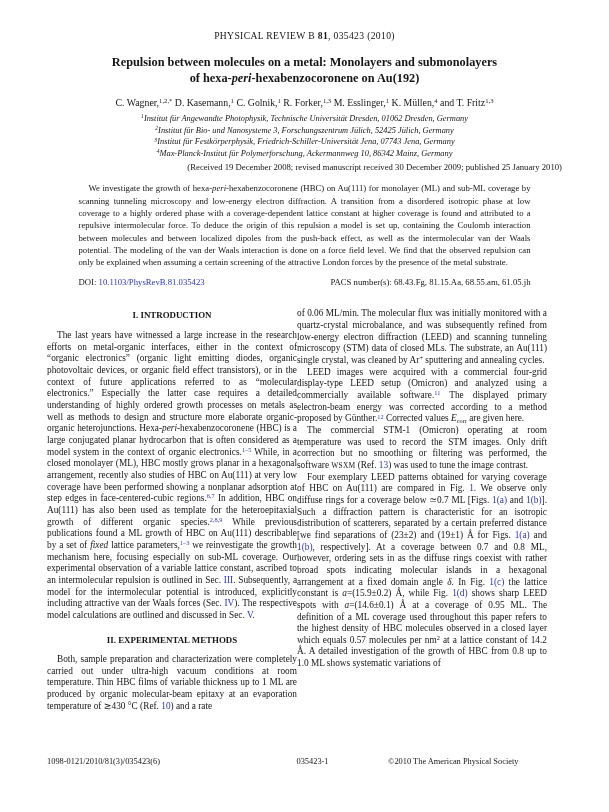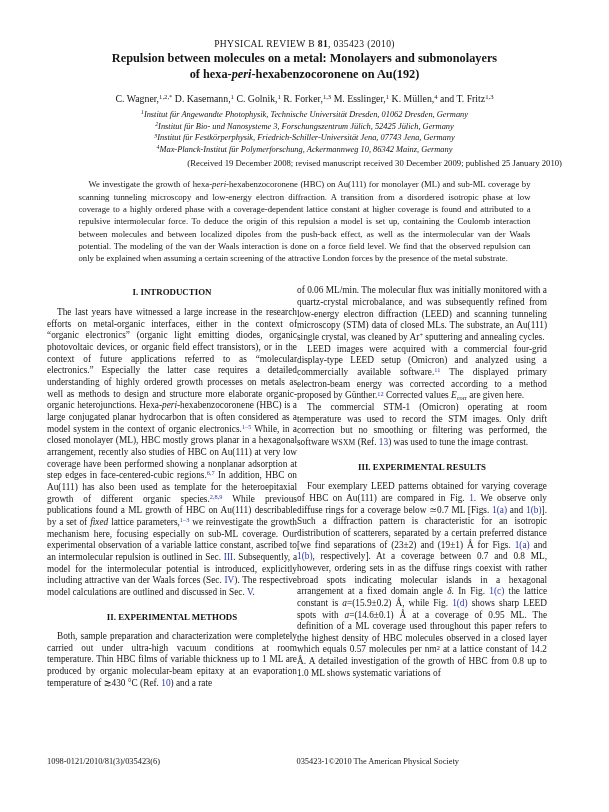--- a/index.html
+++ b/index.html
@@ -2,28 +2,28 @@
 <html lang="en" style="--link: #2b35ae; --text: #151515;"><head>
 <meta charset="utf-8">
 <style>
   html, body { margin: 0; padding: 0; background: #ffffff; }
   .page {
     position: relative;
     width: 609px; height: 812px;
     margin: 0 auto;
     background: #fff;
     box-sizing: border-box;
-    padding: 38px 47px 0;
+    padding: 30px 47px 0;
     overflow: hidden;
     color: var(--text, #151515);
     font-family: "Liberation Serif", "DejaVu Serif", serif;
     -webkit-hyphens: auto; hyphens: auto;
   }
   .journal-header { text-align: center; font-size: 9.6px; letter-spacing: 0.35px; }
-  .title { text-align: center; font-size: 12.3px; font-weight: bold; margin: 2px 0 0; line-height: 15.5px; }
+  .title { text-align: center; font-size: 12.3px; font-weight: bold; margin: 14px 0 0; line-height: 15.5px; }
   .authors { text-align: center; font-size: 9.8px; margin-top: 11px; }
   .affiliations { text-align: center; font-size: 8.4px; margin-top: 5px; line-height: 11.6px; font-style: italic; }
   .received { text-align: right; font-size: 8.7px; margin-top: 3px; }
   .abstract {
     width: 452px; margin: 10px auto 0;
     font-size: 8.7px; line-height: 12.3px;
     text-align: justify; text-indent: 10px;
   }
   .doi-line {
     width: 452px; margin: 9px auto 0;
@@ -45,21 +45,21 @@
   .s-i { font-style: italic; }
   .s-sup { font-size: 68%; position: relative; top: -0.45em; line-height: 0; }
   .s-sub { font-size: 68%; position: relative; top: 0.28em; line-height: 0; }
   .s-sc { font-size: 81%; letter-spacing: 0.02em; }
   .footer {
     position: absolute; left: 47px; right: 31px; top: 757px;
     display: grid; grid-template-columns: 1fr auto 1fr;
     font-size: 8.4px;
   }
   .footer .c { text-align: left; font-family: Liberation Serif, serif; }
-  .footer .r { text-align: left; }
+  .footer .r { text-align: center; }
 </style>
 </head>
 <body>
 
 <div class="page">
 
   <div class="journal-header"><span>PHYSICAL REVIEW B </span><span class="s-b">81</span><span>, 035423 (2010)</span></div>
 
   <h1 class="title"><span>Repulsion between molecules on a metal: Monolayers and submonolayers</span><br><span><span>of hexa-</span><span class="s-i">peri</span><span>-hexabenzocoronene on Au(192)</span></span></h1>
 
@@ -69,33 +69,36 @@
     <div><span class="s-sup">1</span><span>Institut für Angewandte Photophysik, Technische Universität Dresden, 01062 Dresden, Germany</span></div>
     <div><span class="s-sup">2</span><span>Institut für Bio- und Nanosysteme 3, Forschungszentrum Jülich, 52425 Jülich, Germany</span></div>
     <div><span class="s-sup">3</span><span>Institut für Festkörperphysik, Friedrich-Schiller-Universität Jena, 07743 Jena, Germany</span></div>
     <div><span class="s-sup">4</span><span>Max-Planck-Institut für Polymerforschung, Ackermannweg 10, 86342 Mainz, Germany</span></div>
   </div>
 
   <div class="received">(Received 19 December 2008; revised manuscript received 30 December 2009; published 25 January 2010)</div>
 
   <div class="abstract"><span>We investigate the growth of hexa-</span><span class="s-i">peri</span><span>-hexabenzocoronene (HBC) on Au(111) for monolayer (ML) and sub-ML coverage by scanning tunneling microscopy and low-energy electron diffraction. A transition from a disordered isotropic phase at low coverage to a highly ordered phase with a coverage-dependent lattice constant at higher coverage is found and attributed to a repulsive intermolecular force. To deduce the origin of this repulsion a model is set up, containing the Coulomb interaction between molecules and between localized dipoles from the push-back effect, as well as the intermolecular van der Waals potential. The modeling of the van der Waals interaction is done on a force field level. We find that the observed repulsion can only be explained when assuming a certain screening of the attractive London forces by the presence of the metal substrate.</span></div>
 
+  <div class="doi-line">
+    <span><span>DOI: </span><a class="link">10.1103/PhysRevB.81.035423</a></span>
+    <span>PACS number(s): 68.43.Fg, 81.15.Aa, 68.55.am, 61.05.jh</span>
+  </div>
 
   <div class="columns">
     <div class="col">
       <div class="sec-heading first">I. INTRODUCTION</div>
       <p class="para"><span>The last years have witnessed a large increase in the research efforts on metal-organic interfaces, either in the context of “organic electronics” (organic light emitting diodes, organic photovoltaic devices, or organic field effect transistors), or in the context of future applications referred to as “molecular electronics.” Especially the latter case requires a detailed understanding of highly ordered growth processes on metals as well as methods to design and structure more elaborate organic-organic heterojunctions. Hexa-</span><span class="s-i">peri</span><span>-hexabenzocoronene (HBC) is a large conjugated planar hydrocarbon that is often considered as a model system in the context of organic electronics.</span><span class="s-sup s-link">1–5</span><span> While, in a closed monolayer (ML), HBC mostly grows planar in a hexagonal arrangement, recently also studies of HBC on Au(111) at very low coverage have been performed showing a nonplanar adsorption at step edges in face-centered-cubic regions.</span><span class="s-sup s-link">6,7</span><span> In addition, HBC on Au(111) has also been used as template for the heteroepitaxial growth of different organic species.</span><span class="s-sup s-link">2,8,9</span><span> While previous publications found a ML growth of HBC on Au(111) describable by a set of </span><span class="s-i">fixed</span><span> lattice parameters,</span><span class="s-sup s-link">1–3</span><span> we reinvestigate the growth mechanism here, focusing especially on sub-ML coverage. Our experimental observation of a variable lattice constant, ascribed to an intermolecular repulsion is outlined in Sec. </span><span class="s-link">III</span><span>. Subsequently, a model for the intermolecular potential is introduced, explicitly including attractive van der Waals forces (Sec. </span><span class="s-link">IV</span><span>). The respective model calculations are outlined and discussed in Sec. </span><span class="s-link">V</span><span>.</span></p>
       <div class="sec-heading">II. EXPERIMENTAL METHODS</div>
       <p class="para"><span>Both, sample preparation and characterization were completely carried out under ultra-high vacuum conditions at room temperature. Thin HBC films of variable thickness up to 1 ML are produced by organic molecular-beam epitaxy at an evaporation temperature of ≳430 °C (Ref. </span><span class="s-link">10</span><span>) and a rate</span></p>
     </div>
     <div class="col">
       <p class="para cont"><span>of 0.06 ML/min. The molecular flux was initially monitored with a quartz-crystal microbalance, and was subsequently refined from low-energy electron diffraction (LEED) and scanning tunneling microscopy (STM) data of closed MLs. The substrate, an Au(111) single crystal, was cleaned by Ar</span><span class="s-sup">+</span><span> sputtering and annealing cycles.</span></p>
       <p class="para"><span>LEED images were acquired with a commercial four-grid display-type LEED setup (Omicron) and analyzed using a commercially available software.</span><span class="s-sup s-link">11</span><span> The displayed primary electron-beam energy was corrected according to a method proposed by Günther.</span><span class="s-sup s-link">12</span><span> Corrected values </span><span class="s-i">E</span><span class="s-sub">corr</span><span> are given here.</span></p>
       <p class="para"><span>The commercial STM-1 (Omicron) operating at room temperature was used to record the STM images. Only drift correction but no smoothing or filtering was performed, the software </span><span class="s-sc">WSXM</span><span> (Ref. </span><span class="s-link">13</span><span>) was used to tune the image contrast.</span></p>
-      <div class="sec-heading">III. EXPERIMENTAL RESULTS</div>
       <p class="para"><span>Four exemplary LEED patterns obtained for varying coverage of HBC on Au(111) are compared in Fig. </span><span class="s-link">1</span><span>. We observe only diffuse rings for a coverage below ≃0.7 ML [Figs. </span><span class="s-link">1(a)</span><span> and </span><span class="s-link">1(b)</span><span>]. Such a diffraction pattern is characteristic for an isotropic distribution of scatterers, separated by a certain preferred distance [we find separations of (23±2) and (19±1) Å for Figs. </span><span class="s-link">1(a)</span><span> and </span><span class="s-link">1(b)</span><span>, respectively]. At a coverage between 0.7 and 0.8 ML, however, ordering sets in as the diffuse rings coexist with rather broad spots indicating molecular islands in a hexagonal arrangement at a fixed domain angle </span><span class="s-i">δ</span><span>. In Fig. </span><span class="s-link">1(c)</span><span> the lattice constant is </span><span class="s-i">a</span><span>=(15.9±0.2) Å, while Fig. </span><span class="s-link">1(d)</span><span> shows sharp LEED spots with </span><span class="s-i">a</span><span>=(14.6±0.1) Å at a coverage of 0.95 ML. The definition of a ML coverage used throughout this paper refers to the highest density of HBC molecules observed in a closed layer which equals 0.57 molecules per nm</span><span class="s-sup">2</span><span> at a lattice constant of 14.2 Å. A detailed investigation of the growth of HBC from 0.8 up to 1.0 ML shows systematic variations of</span></p>
     </div>
   </div>
 
   <div class="footer">
     <span>1098-0121/2010/81(3)/035423(6)</span>
     <span class="c">035423-1</span>
     <span class="r">©2010 The American Physical Society</span>
   </div>
 

